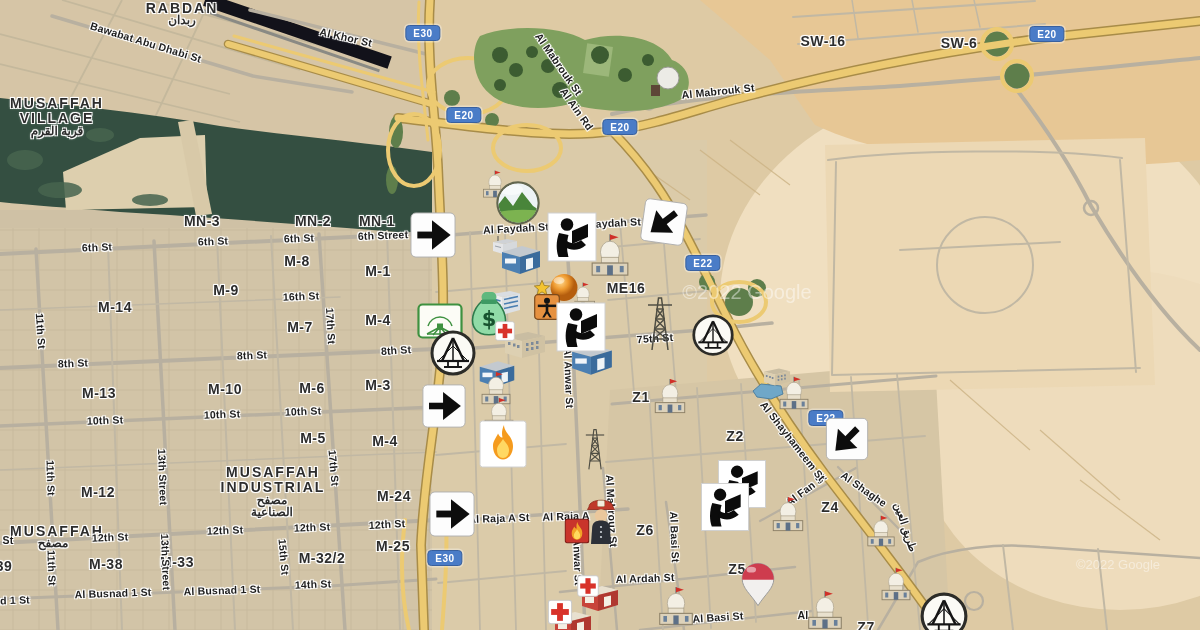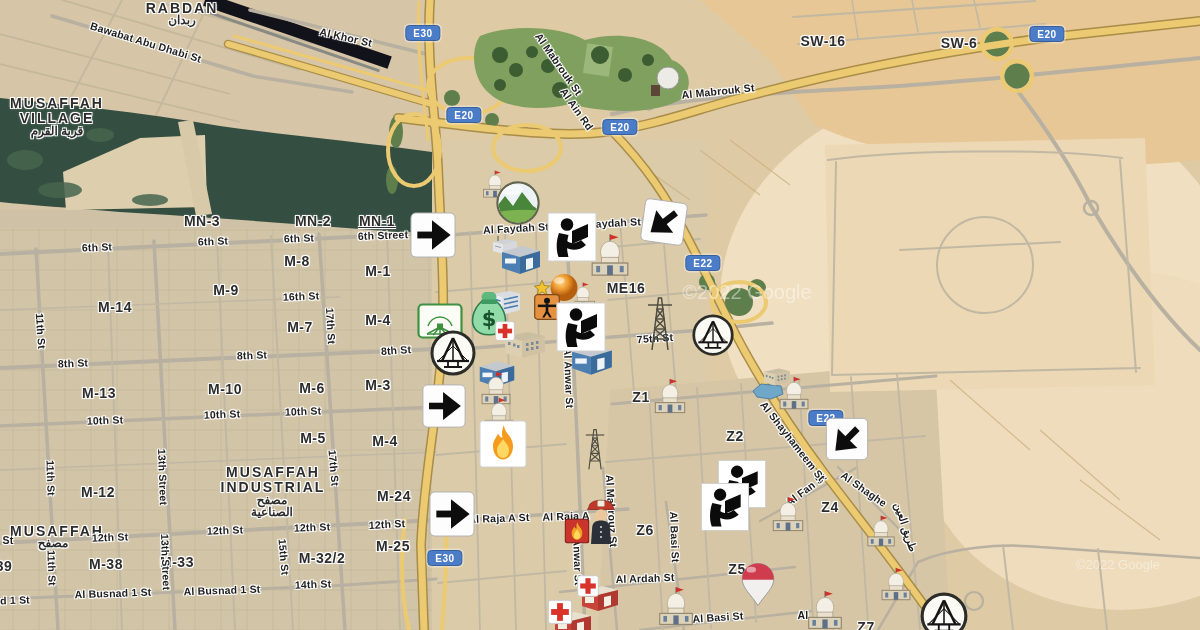--- a/index.html
+++ b/index.html
@@ -173,21 +173,21 @@
       <div class="map-label area" style="left: 57px; top: 118px;">VILLAGE</div>
       <div class="map-label area-ar" style="left: 57px; top: 131px;">قرية القرم</div>
       <div class="map-label area" style="left: 273px; top: 472px;">MUSAFFAH</div>
       <div class="map-label area" style="left: 273px; top: 487px;">INDUSTRIAL</div>
       <div class="map-label area-ar" style="left: 272px; top: 500px;">مصفح</div>
       <div class="map-label area-ar" style="left: 272px; top: 512px;">الصناعية</div>
       <div class="map-label area" style="left: 57px; top: 531px;">MUSAFFAH</div>
       <div class="map-label area-ar" style="left: 53px; top: 543px;">مصفح</div>
       <div class="map-label district" style="left: 202px; top: 221px;">MN-3</div>
       <div class="map-label district" style="left: 313px; top: 221px;">MN-2</div>
-      <div class="map-label district" style="left: 377px; top: 221px; text-decoration: underline;">MN-1</div>
+      <div class="map-label district" style="left: 377px; top: 221px;">MN-1</div>
       <div class="map-label district" style="left: 297px; top: 261px;">M-8</div>
       <div class="map-label district" style="left: 378px; top: 271px;">M-1</div>
       <div class="map-label district" style="left: 226px; top: 290px;">M-9</div>
       <div class="map-label district" style="left: 115px; top: 307px;">M-14</div>
       <div class="map-label district" style="left: 300px; top: 327px;">M-7</div>
       <div class="map-label district" style="left: 378px; top: 320px;">M-4</div>
       <div class="map-label district" style="left: 99px; top: 393px;">M-13</div>
       <div class="map-label district" style="left: 225px; top: 389px;">M-10</div>
       <div class="map-label district" style="left: 312px; top: 388px; text-align: right;">M-6</div>
       <div class="map-label district" style="left: 378px; top: 385px;">M-3</div>

